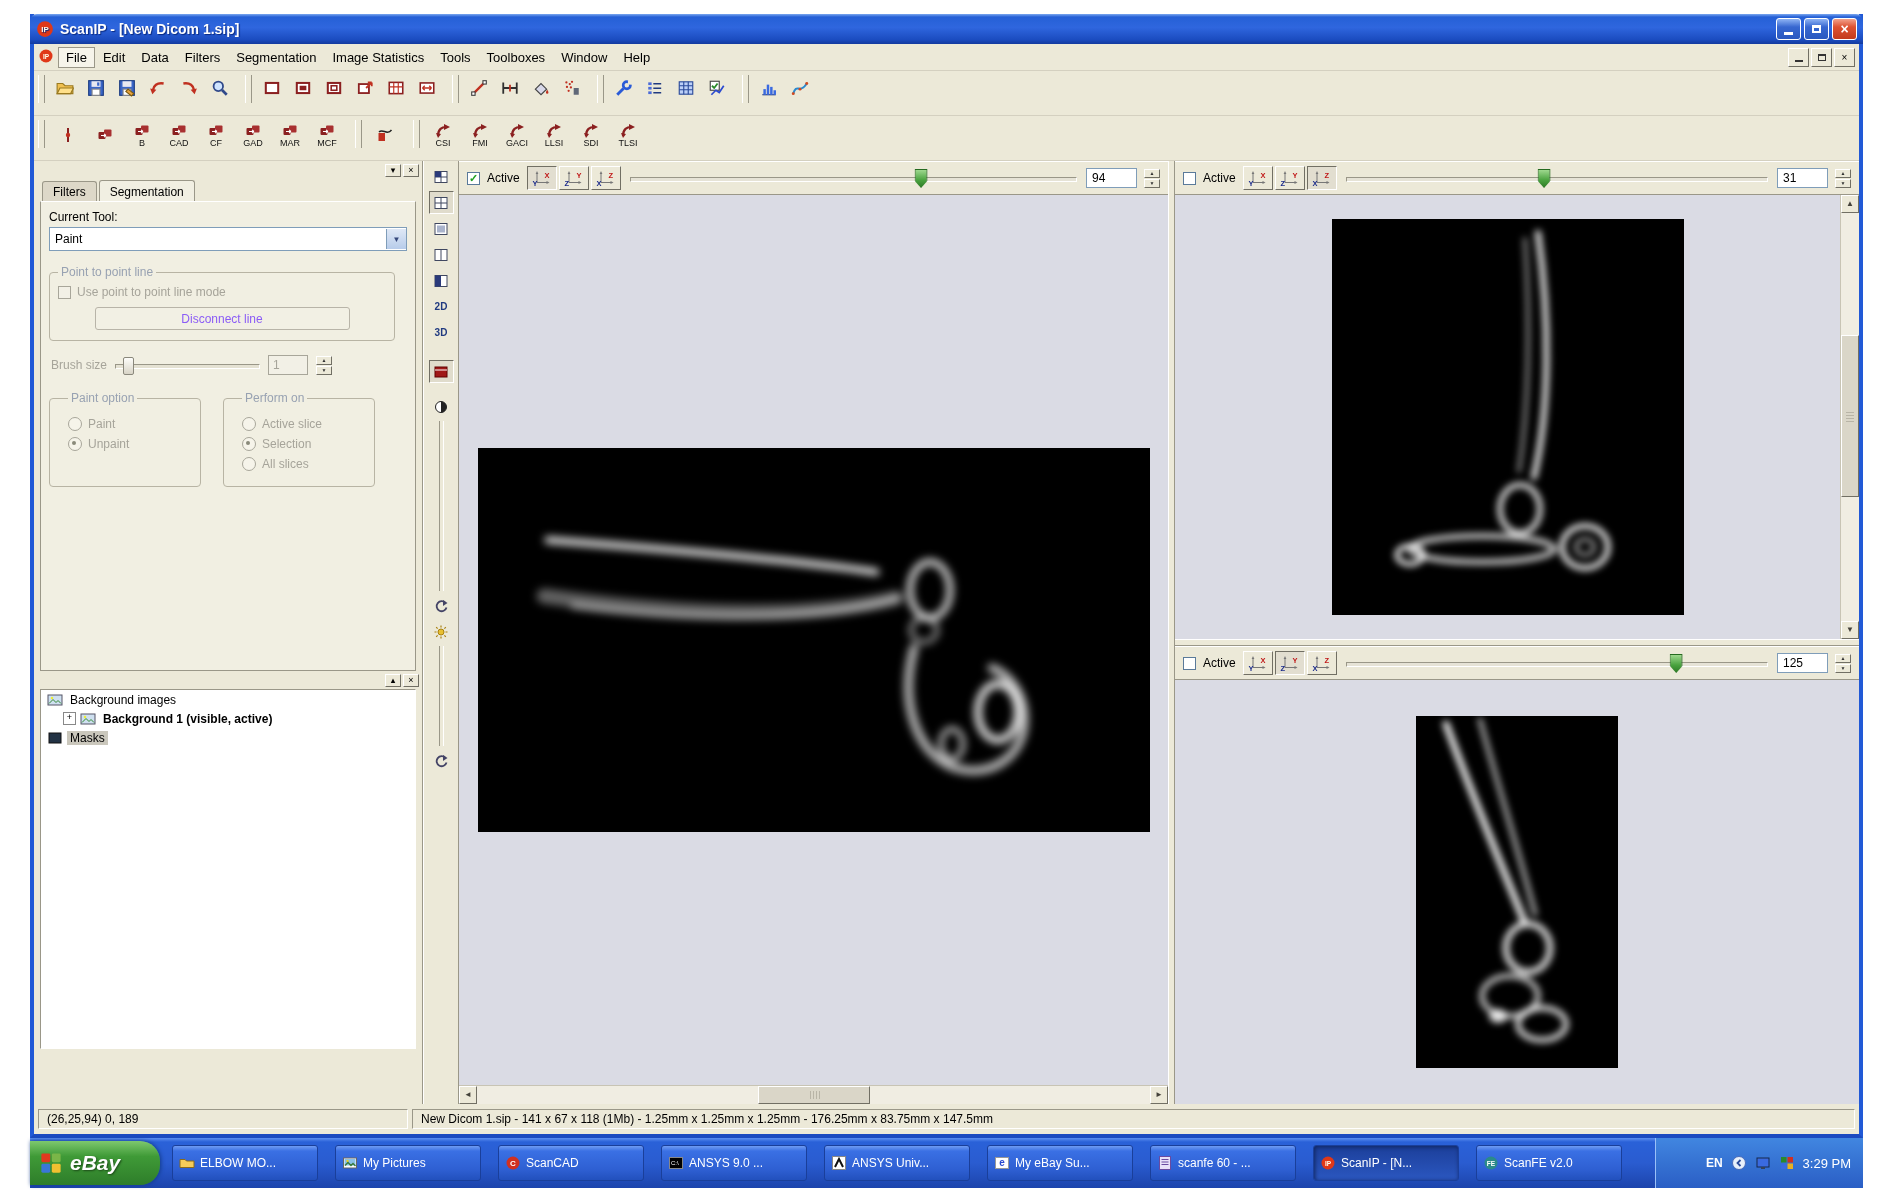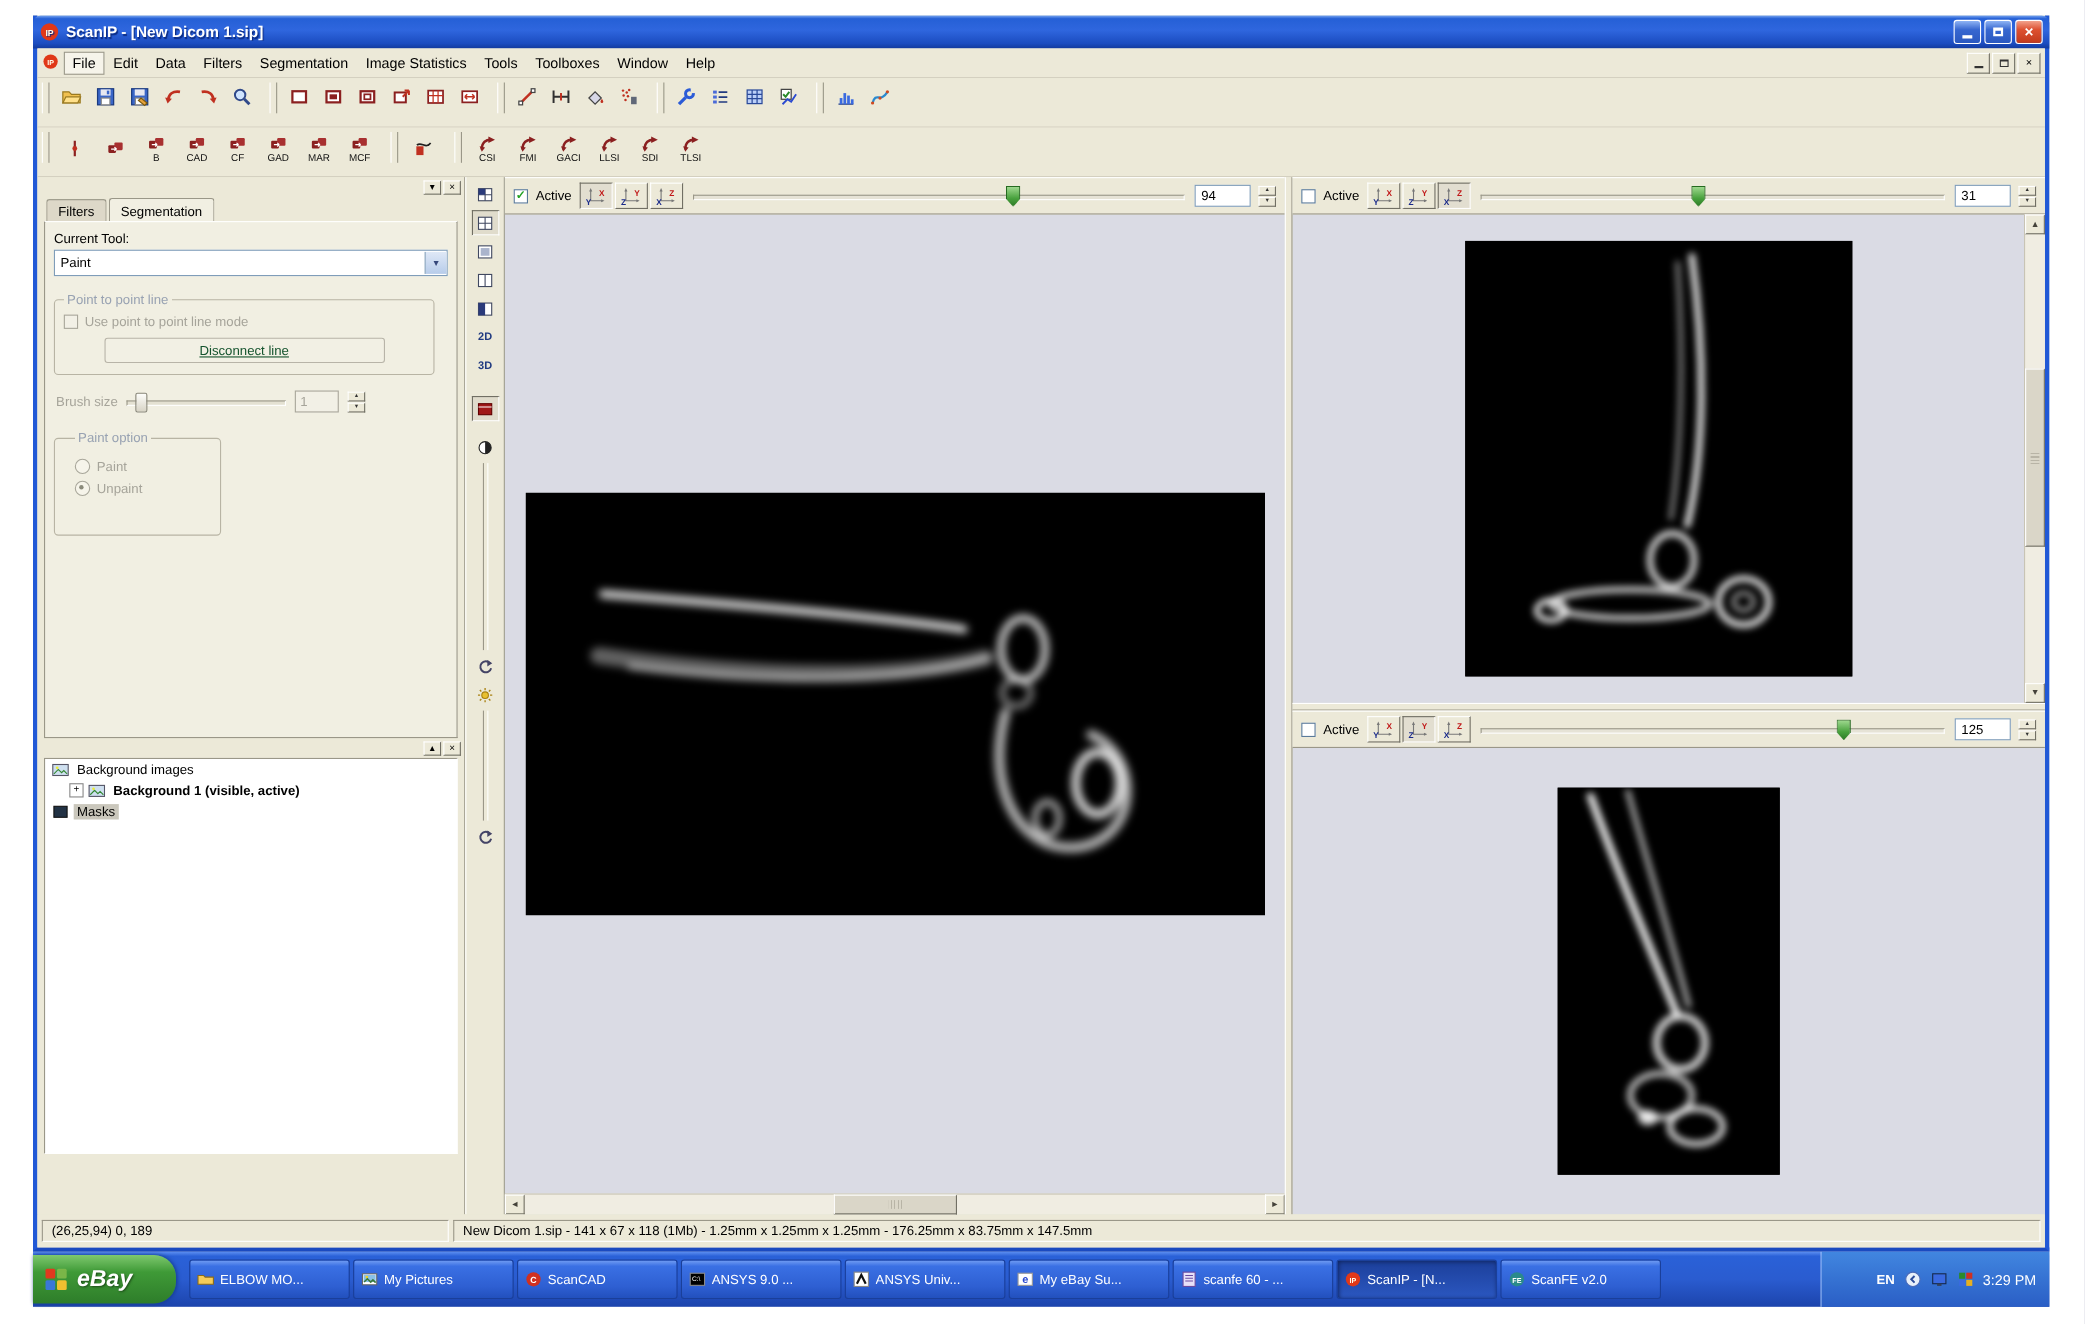--- a/index.html
+++ b/index.html
@@ -43,21 +43,21 @@
   .lbl{margin-bottom:3px;}
   .combo{height:22px;background:#fff;border:1px solid #7f9db9;display:flex;align-items:center;margin-bottom:14px;}
   .combo-text{flex:1;padding-left:5px;}
   .combo-btn{width:19px;height:20px;background:linear-gradient(180deg,#dfe8f6,#b7ccea);border-left:1px solid #7f9db9;color:#35477a;font-size:8px;display:flex;align-items:center;justify-content:center;}
   fieldset.grp{border:1px solid #b8b4a4;border-radius:4px;margin:0 12px 14px 0;padding:6px 8px 8px;}
   fieldset.grp legend{font-size:12px;color:#98a2b2;padding:0 3px;}
   .row{display:flex;align-items:center;gap:6px;}
   .dis{color:#a6a49a;}
   .cb{width:13px;height:13px;flex:none;background:#fff;border:1px solid #5a7a9a;display:inline-flex;align-items:center;justify-content:center;font-size:11px;line-height:11px;color:#21a121;font-weight:bold;box-sizing:border-box;}
   .cb.dis{background:#f2f0e6;border-color:#a8a69a;}
-  .btn{display:block;margin:8px auto 2px;width:255px;height:23px;border:1px solid #b8b4a8;border-radius:3px;background:#f2f0e4;color:#14532d;font-size:12px;text-decoration:underline;}
+  .btn{display:block;margin:8px auto 2px;width:255px;height:23px;border:1px solid #b8b4a8;border-radius:3px;background:#f2f0e4;color:#8b5cf6;font-size:12px;}
   .brush{margin:4px 2px 16px;gap:8px;}
   .hslider{position:relative;width:145px;height:16px;display:inline-block;}
   .htrack{position:absolute;left:0;right:0;top:7px;height:3px;border:1px solid;border-color:#9a9788 #fff #fff #9a9788;background:#e4e1d2;}
   .hthumb{position:absolute;left:8px;top:0;width:9px;height:16px;background:linear-gradient(180deg,#fdfdfa,#d8d4c6);border:1px solid #8a887c;border-radius:2px;}
   .numbox{width:34px;height:18px;background:#f2f0e6;border:1px solid #a8a69a;display:inline-flex;align-items:center;padding-left:4px;box-sizing:content-box;}
   .spin{display:inline-flex;flex-direction:column;gap:1px;}
   .spbtn{width:16px;height:9px;border:1px solid;border-color:#fff #716f64 #716f64 #fff;background:#ece9d8;font-size:5px;line-height:5px;text-align:center;padding:0;color:#333;}
   .grprow{display:flex;gap:10px;}
   .grprow fieldset{width:152px;height:96px;box-sizing:border-box;padding-left:18px;}
   .radio{display:flex;align-items:center;gap:6px;margin:6px 0;}
@@ -111,21 +111,21 @@
   .vstrk{flex:1;position:relative;}
   .sthm.v{left:0;width:16px;top:30%;height:160px;background-image:repeating-linear-gradient(180deg,transparent 0 2px,#b8b4a6 2px 3px);background-size:8px 12px;background-repeat:no-repeat;background-position:center;}
   
   .statusbar{height:26px;flex:none;background:#ece9d8;display:flex;align-items:center;padding:2px 4px;gap:4px;}
   .cell{height:18px;border:1px solid;border-color:#9a9788 #fff #fff #9a9788;display:flex;align-items:center;padding:0 8px;white-space:nowrap;overflow:hidden;}
   .cell.c1{width:352px;flex:none;}
   .cell.c2{flex:1;}
   
   .taskbar{position:absolute;left:0;right:0;bottom:0;height:50px;background:linear-gradient(180deg,#5c8ef0 0%,#2a61d8 8%,#2a5cd0 50%,#1c44ac 100%);display:flex;align-items:center;}
   .start{height:44px;width:130px;flex:none;border:none;border-radius:0 20px 20px 0;background:linear-gradient(180deg,#7ec86e 0%,#3f9a37 35%,#2e7d2a 100%);color:#fff;font-style:italic;font-weight:bold;font-size:21px;display:flex;align-items:center;gap:8px;padding:0 14px 0 10px;text-shadow:1px 1px 2px #1c4a18;box-shadow:1px 0 4px #123a8a;}
-  #taskitems{display:flex;gap:3px;margin-left:12px;}
+  #taskitems{display:flex;gap:17px;margin-left:12px;}
   .task{width:146px;height:36px;flex:none;border:1px solid #1a3f9a;border-radius:3px;background:linear-gradient(180deg,#6f9bf2 0%,#3a70e4 15%,#2e5fd2 70%,#2250bd 100%);color:#fff;font-size:12px;display:flex;align-items:center;gap:5px;padding:0 6px;overflow:hidden;}
   .task.active{background:linear-gradient(180deg,#1c3f9a,#2b57c0);box-shadow:inset 1px 1px 4px #10255e;}
   .tlabel{white-space:nowrap;overflow:hidden;text-overflow:ellipsis;}
   .ticon,.ticn{display:inline-flex;flex:none;line-height:0;}
   .tray{margin-left:auto;height:50px;display:flex;align-items:center;gap:8px;padding:0 12px 0 10px;background:linear-gradient(180deg,#4186e0,#2a5ec5);border-left:1px solid #9ac0f8;color:#fff;}
   .tray .lang{font-weight:bold;font-size:12px;margin-left:40px;}
   .tray .time{font-size:13px;}
   button{font-family:inherit;cursor:default;}
 </style>
 </head>
@@ -550,20 +550,35 @@
           <div class="grprow">
             <fieldset class="grp">
               <legend>Paint option</legend>
               <div class="radio dis">
                   <span class="rdot"></span>
                   <span>Paint</span>
                 </div>
               <div class="radio dis on">
                   <span class="rdot"></span>
                   <span>Unpaint</span>
+                </div>
+            </fieldset>
+            <fieldset class="grp">
+              <legend>Perform on</legend>
+              <div class="radio dis">
+                  <span class="rdot"></span>
+                  <span>Active slice</span>
+                </div>
+              <div class="radio dis on">
+                  <span class="rdot"></span>
+                  <span>Selection</span>
+                </div>
+              <div class="radio dis">
+                  <span class="rdot"></span>
+                  <span>All slices</span>
                 </div>
             </fieldset>
           </div>
         </div>
         <div class="dock-head">
           <button class="dock-btn">▴</button>
           <button class="dock-btn">×</button>
         </div>
         <div class="mask-box">
           <div id="tree">

